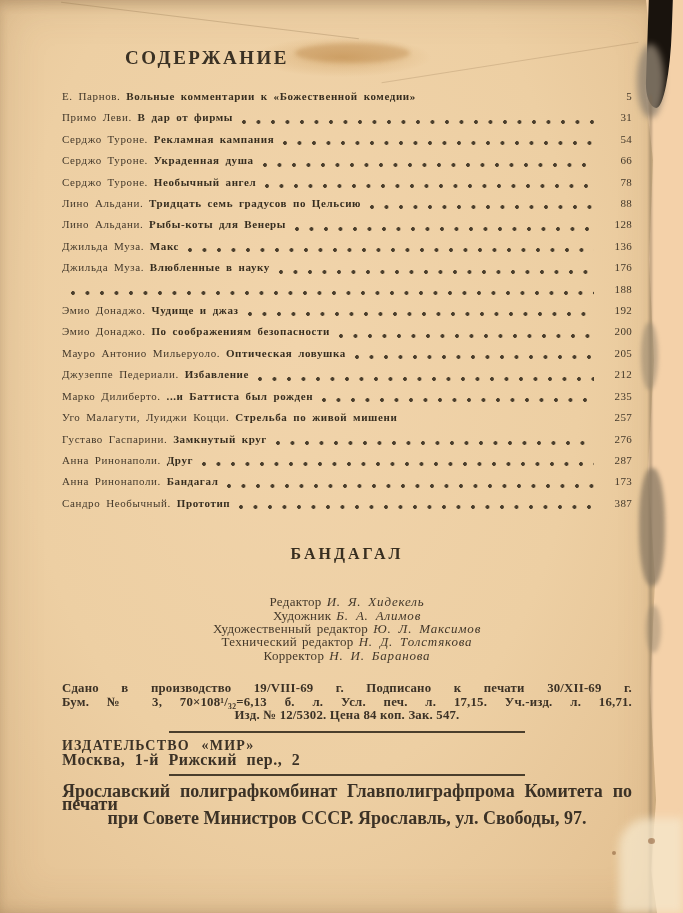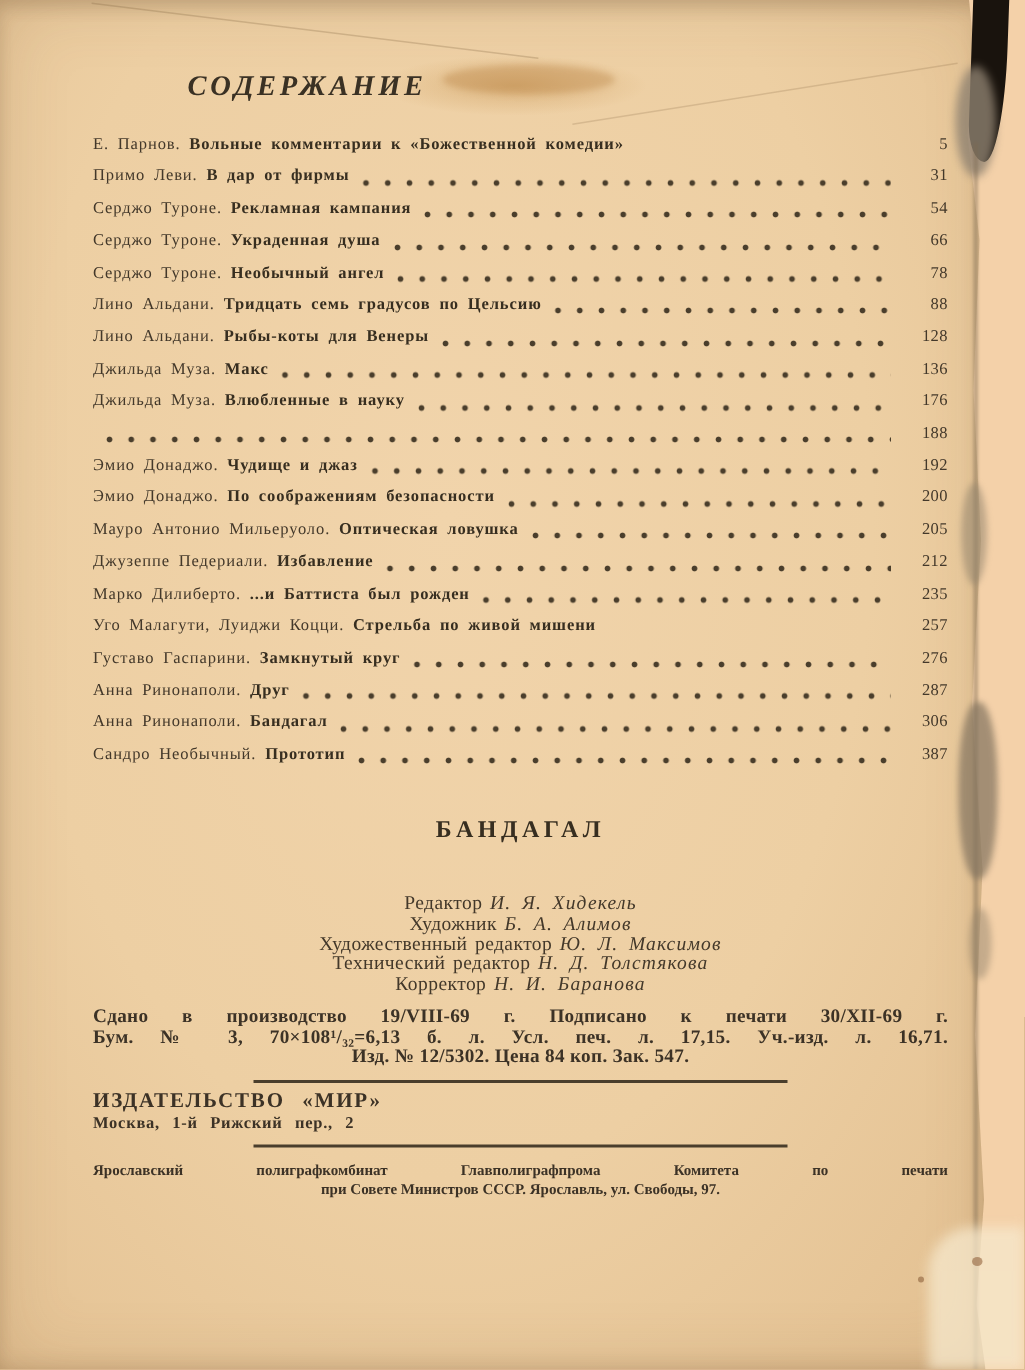--- a/index.html
+++ b/index.html
@@ -6,49 +6,49 @@
   .scan{position:relative;width:683px;height:913px;overflow:hidden;
         background:#f4d1a9;
         font-family:"Liberation Serif","DejaVu Serif",serif;color:#43382a;}
   .page{position:absolute;left:0;top:0;width:662px;height:913px;
         background:radial-gradient(ellipse at 45% 38%,#f1d4ab 0%,#edcfa3 55%,#e2bf90 100%);
         clip-path:polygon(0 0,646px 0,650px 40px,645px 90px,653px 160px,649px 260px,654px 360px,648px 470px,655px 580px,650px 690px,656px 800px,651px 870px,657px 913px,0 913px);
         box-shadow:inset 0 0 46px rgba(118,80,40,.18), inset -7px 0 14px rgba(100,70,40,.22), inset 0 6px 10px rgba(100,70,40,.12);}
   .content{position:absolute;left:62px;top:0;width:570px;}
 
   .toc-heading{margin:46px 0 12px 63px;font-size:19px;line-height:23px;font-weight:bold;
-               letter-spacing:2.5px;color:#3a3124;font-style:italic;}
+               letter-spacing:2.5px;color:#3a3124;}
   .toc{margin-top:17px;font-size:11px;letter-spacing:.6px;word-spacing:2.5px;}
   .toc-row{display:flex;line-height:21.4px;white-space:nowrap;}
   .toc-text{flex:0 1 auto;min-width:0;overflow:hidden;}
   .toc-title{font-weight:bold;color:#372e20;}
   .toc-dots{flex:1 1 auto;align-self:flex-end;height:6px;margin:0 4px 4px 8px;
             background-image:radial-gradient(circle at 3px 3px,#4a3e2c 1.6px,rgba(74,62,44,0) 2.2px);
             background-repeat:repeat-x;background-size:14.5px 6px;}
   .toc-dots.no-dots{background:none;}
   .toc-page{flex:0 0 34px;text-align:right;letter-spacing:.3px;}
 
   .book-title{text-align:center;margin-top:31px;font-size:16px;line-height:18px;
               font-weight:bold;letter-spacing:3px;color:#372e20;}
   .credits{margin-top:32px;text-align:center;font-size:13px;line-height:13.4px;
            letter-spacing:.3px;word-spacing:1.5px;}
   .credit-name{font-style:italic;letter-spacing:.8px;word-spacing:3px;}
 
-  .imprint{margin-top:9px;font-size:12.8px;line-height:13.5px;font-weight:bold;
+  .imprint{margin-top:20px;font-size:12.8px;line-height:13.5px;font-weight:bold;
            letter-spacing:.2px;color:#3c3226;}
   .imprint-line{text-align:justify;text-align-last:justify;}
   .imprint-line:last-child{text-align:right;text-align-last:center;}
 
   .rule{height:2px;background:#4a3e2c;width:356px;margin:8px auto 0;}
   .rule.rule2{margin-top:7px;}
   .publisher{text-align:left;margin-top:5px;font-weight:bold;color:#3c3226;}
   .pub-name{font-size:14px;letter-spacing:1.2px;word-spacing:7px;line-height:15px;}
-  .pub-addr{font-size:11px;letter-spacing:.5px;word-spacing:5px;line-height:14px;}
-
-  .printer{margin-top:9px;font-size:10px;line-height:13.8px;font-weight:bold;color:#3c3226;}
+  .pub-addr{font-size:16px;letter-spacing:.5px;word-spacing:5px;line-height:14px;}
+
+  .printer{margin-top:9px;font-size:18px;line-height:13.8px;font-weight:bold;color:#3c3226;}
   .printer-line:first-child{text-align:justify;text-align-last:justify;}
   .printer-line:last-child{text-align:center;}
 
   
   .dec{position:absolute;pointer-events:none;}
   .stain-title{left:250px;top:36px;width:185px;height:42px;
     background:radial-gradient(ellipse at 50% 50%,rgba(183,124,48,.34),rgba(183,124,48,0) 68%);}
   .stain-title-core{left:295px;top:43px;width:115px;height:20px;border-radius:50%;
     background:rgba(168,108,38,.28);filter:blur(2px);}
   .tear-black{left:647px;top:-4px;width:24px;height:112px;background:#19130d;
@@ -165,21 +165,21 @@
             <span class="toc-page">276</span>
           </div>
           <div class="toc-row">
             <span class="toc-text"><span class="toc-author">Анна Ринонаполи. </span><span class="toc-title">Друг</span></span>
             <span class="toc-dots"></span>
             <span class="toc-page">287</span>
           </div>
           <div class="toc-row">
             <span class="toc-text"><span class="toc-author">Анна Ринонаполи. </span><span class="toc-title">Бандагал</span></span>
             <span class="toc-dots"></span>
-            <span class="toc-page">306</span>
+            <span class="toc-page">173</span>
           </div>
           <div class="toc-row">
             <span class="toc-text"><span class="toc-author">Сандро Необычный. </span><span class="toc-title">Прототип</span></span>
             <span class="toc-dots"></span>
             <span class="toc-page">387</span>
           </div>
         </div>
 
       <div class="book-title">БАНДАГАЛ</div>
 

